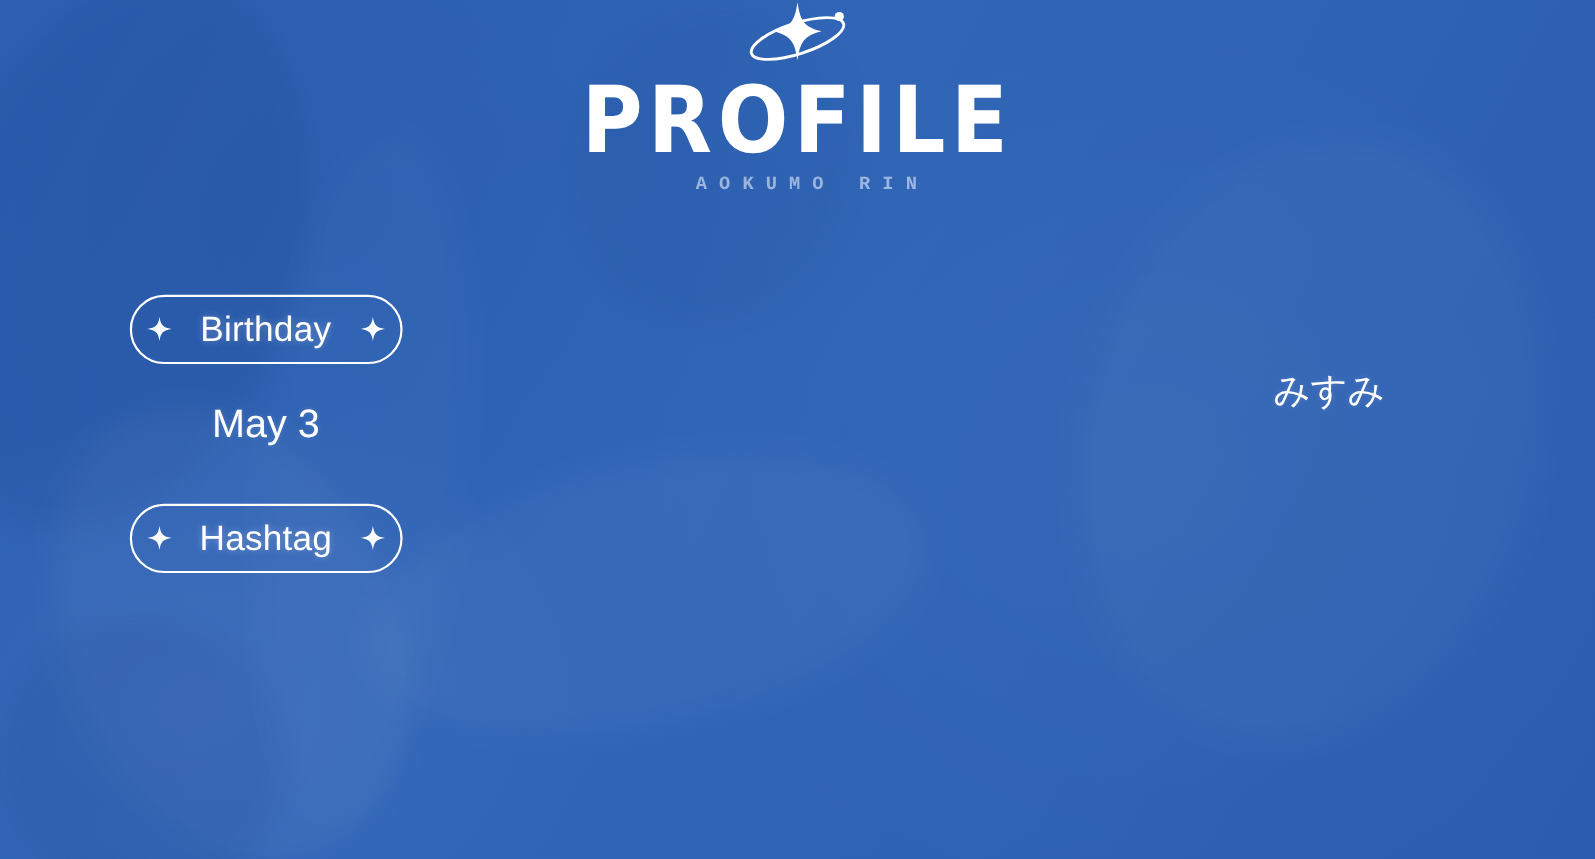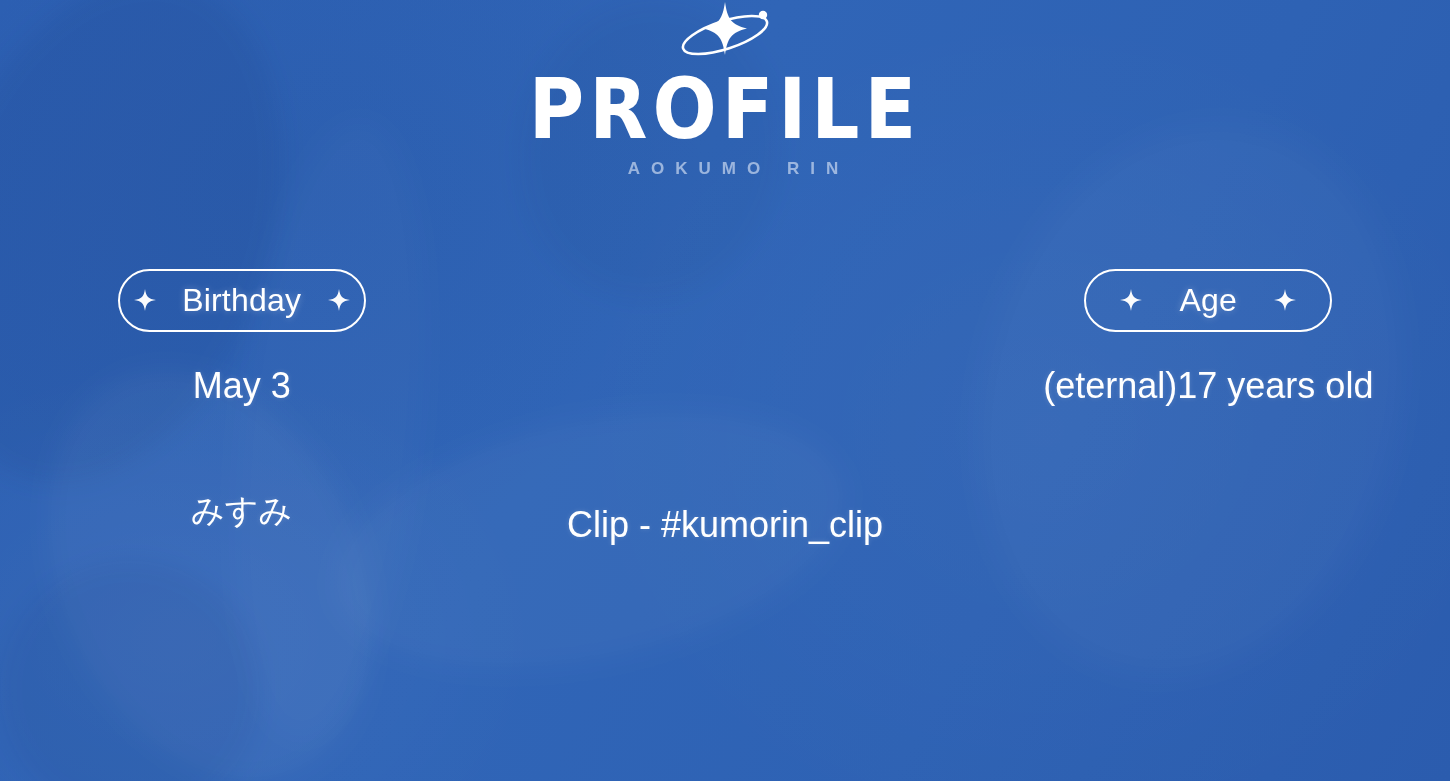--- a/index.html
+++ b/index.html
@@ -68,30 +68,31 @@
     white-space: nowrap;
   }
   .page-subtitle {
     margin: 11px 0 0 16px;
     color: rgba(223,233,248,0.62);
     font-size: 17px;
     font-weight: 600;
     letter-spacing: 11px;
     text-indent: 11px;
     white-space: nowrap;
+    font-family: Liberation Mono, monospace;
   }
 
   
   .grid {
     position: relative;
     z-index: 3;
     margin-top: 90px;
     display: grid;
     grid-template-columns: repeat(3, 1fr);
-    row-gap: 16px;
+    row-gap: 4px;
     width: 1450px;
   }
   .cell {
     display: flex;
     flex-direction: column;
     align-items: center;
   }
   .cell-r2 { margin-top: 47px; }
 
   .pill {
@@ -179,38 +180,34 @@
         <svg class="spark wide-r" viewBox="0 0 22 22">
           <path d="M11 0 C12 7.6 14.4 9.9 22 11 C14.4 12.1 12 14.4 11 22 C10 14.4 7.6 12.1 0 11 C7.6 9.9 10 7.6 11 0 Z" fill="#ffffff"></path>
         </svg>
       </div>
       <div class="value">May 3</div>
     </div>
 
     <div class="cell">
     </div>
 
-    <div class="cell">
-      <div class="pill">
-        <svg class="spark narrow-l" viewBox="0 0 22 22">
-          <path d="M11 0 C12 7.6 14.4 9.9 22 11 C14.4 12.1 12 14.4 11 22 C10 14.4 7.6 12.1 0 11 C7.6 9.9 10 7.6 11 0 Z" fill="#ffffff"></path>
-        </svg>
-        <span class="pill-label">Age</span>
-        <svg class="spark narrow-r" viewBox="0 0 22 22">
-          <path d="M11 0 C12 7.6 14.4 9.9 22 11 C14.4 12.1 12 14.4 11 22 C10 14.4 7.6 12.1 0 11 C7.6 9.9 10 7.6 11 0 Z" fill="#ffffff"></path>
-        </svg>
-      </div>
-      <div class="value">(eternal)17 years old</div>
-    </div>
 
 
     <div class="cell cell-r2">
       <div class="value value-jp">みすみ</div>
     </div>
 
     <div class="cell cell-r2">
+      <div class="pill">
+        <svg class="spark wide-l" viewBox="0 0 22 22">
+          <path d="M11 0 C12 7.6 14.4 9.9 22 11 C14.4 12.1 12 14.4 11 22 C10 14.4 7.6 12.1 0 11 C7.6 9.9 10 7.6 11 0 Z" fill="#ffffff"></path>
+        </svg>
+        <span class="pill-label">Hashtag</span>
+        <svg class="spark wide-r" viewBox="0 0 22 22">
+          <path d="M11 0 C12 7.6 14.4 9.9 22 11 C14.4 12.1 12 14.4 11 22 C10 14.4 7.6 12.1 0 11 C7.6 9.9 10 7.6 11 0 Z" fill="#ffffff"></path>
+        </svg>
+      </div>
       <div class="value value-multi">
-        <span class="line">Clip - #kumorin_clip</span>
       </div>
     </div>
 
   </div>
 </div>
 
 </body></html>

